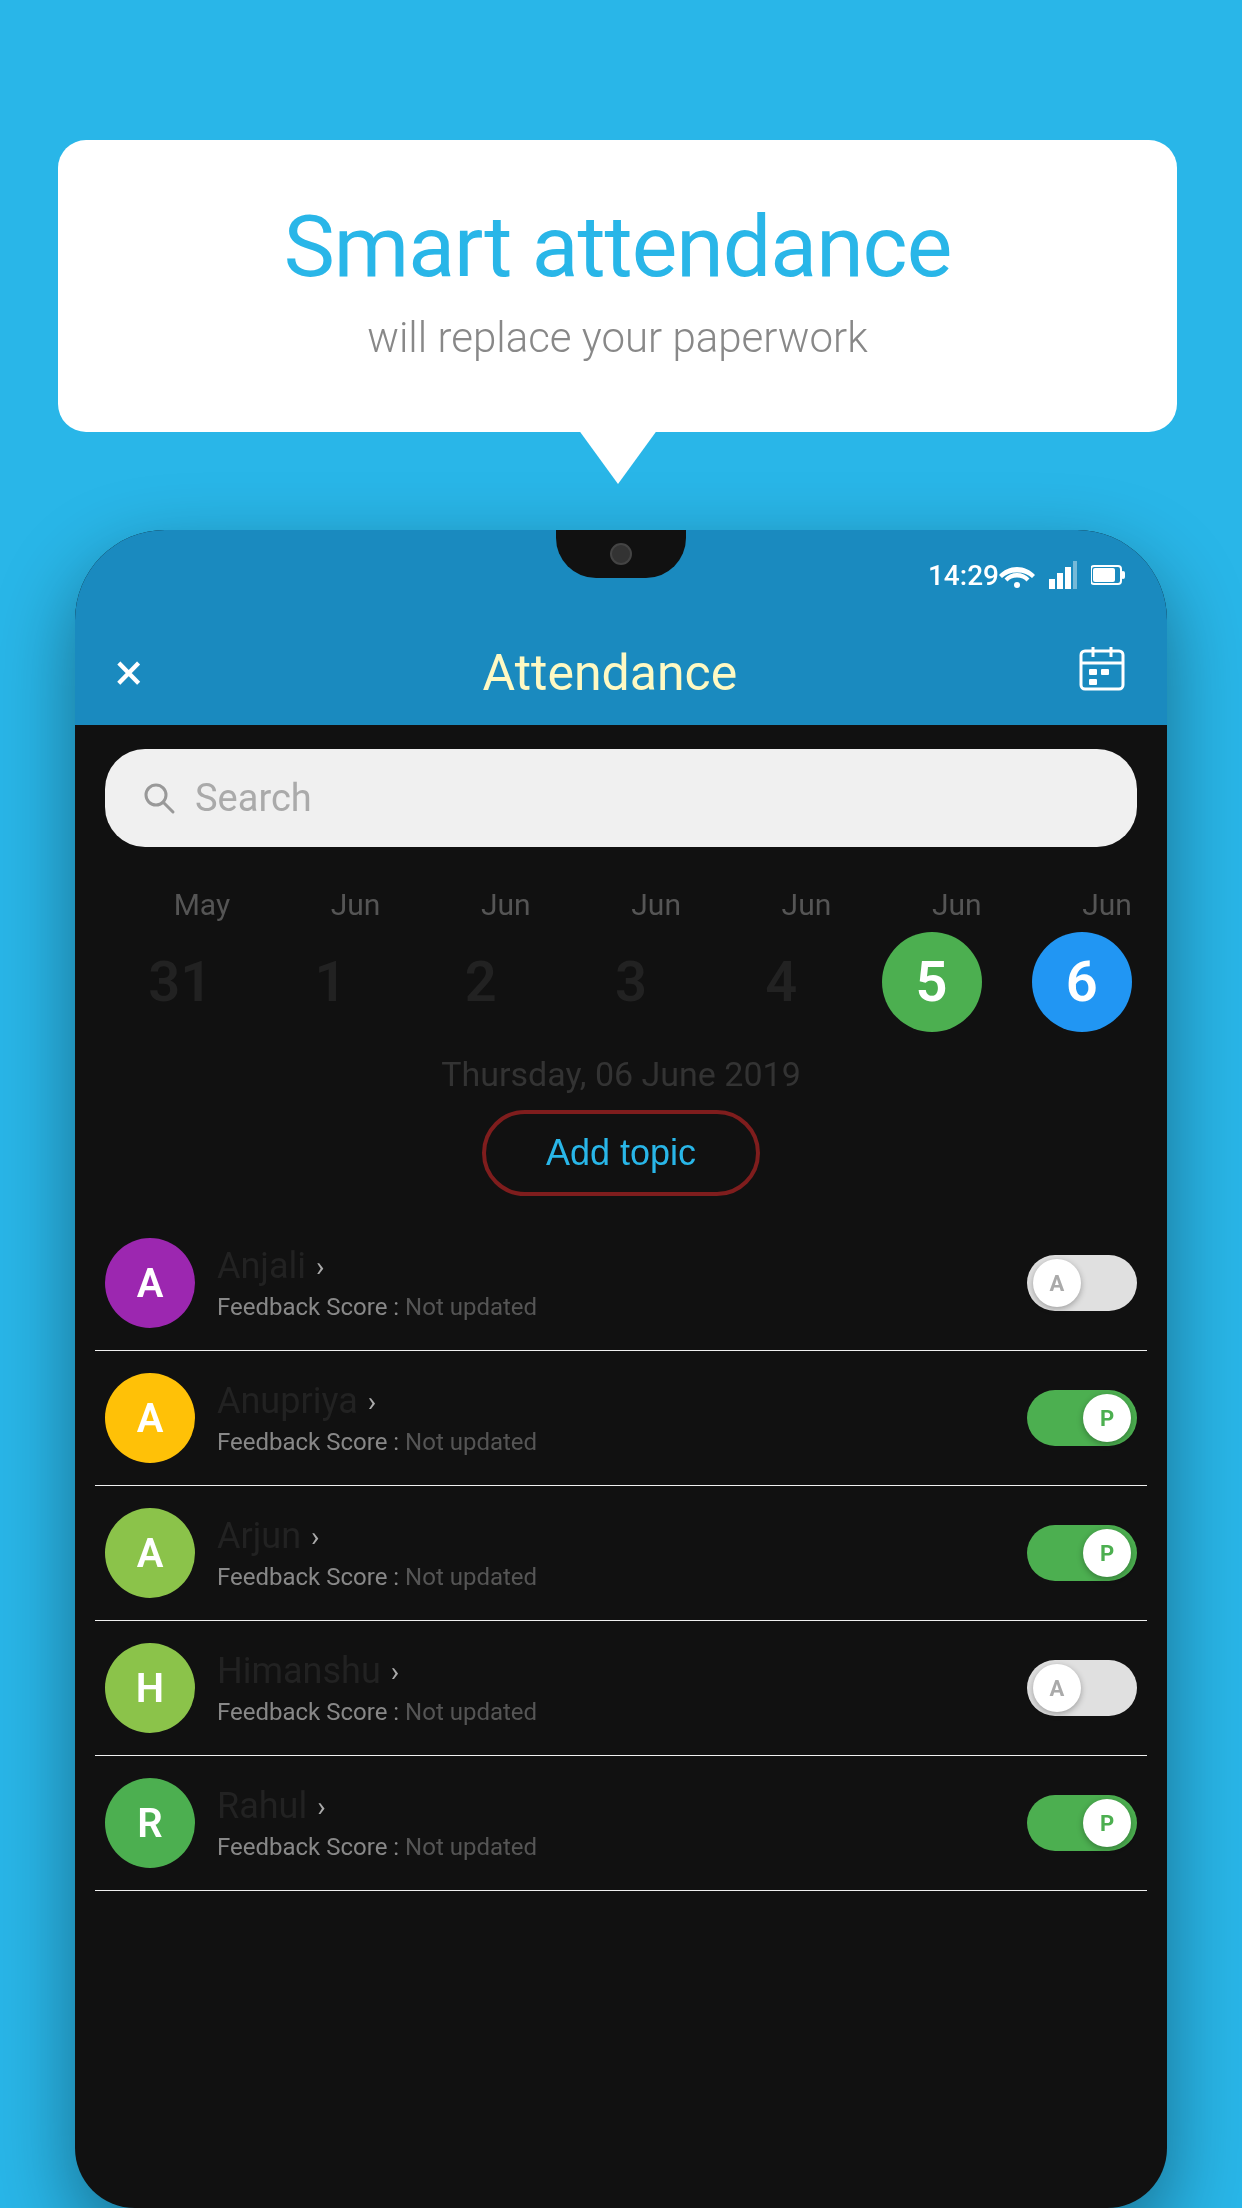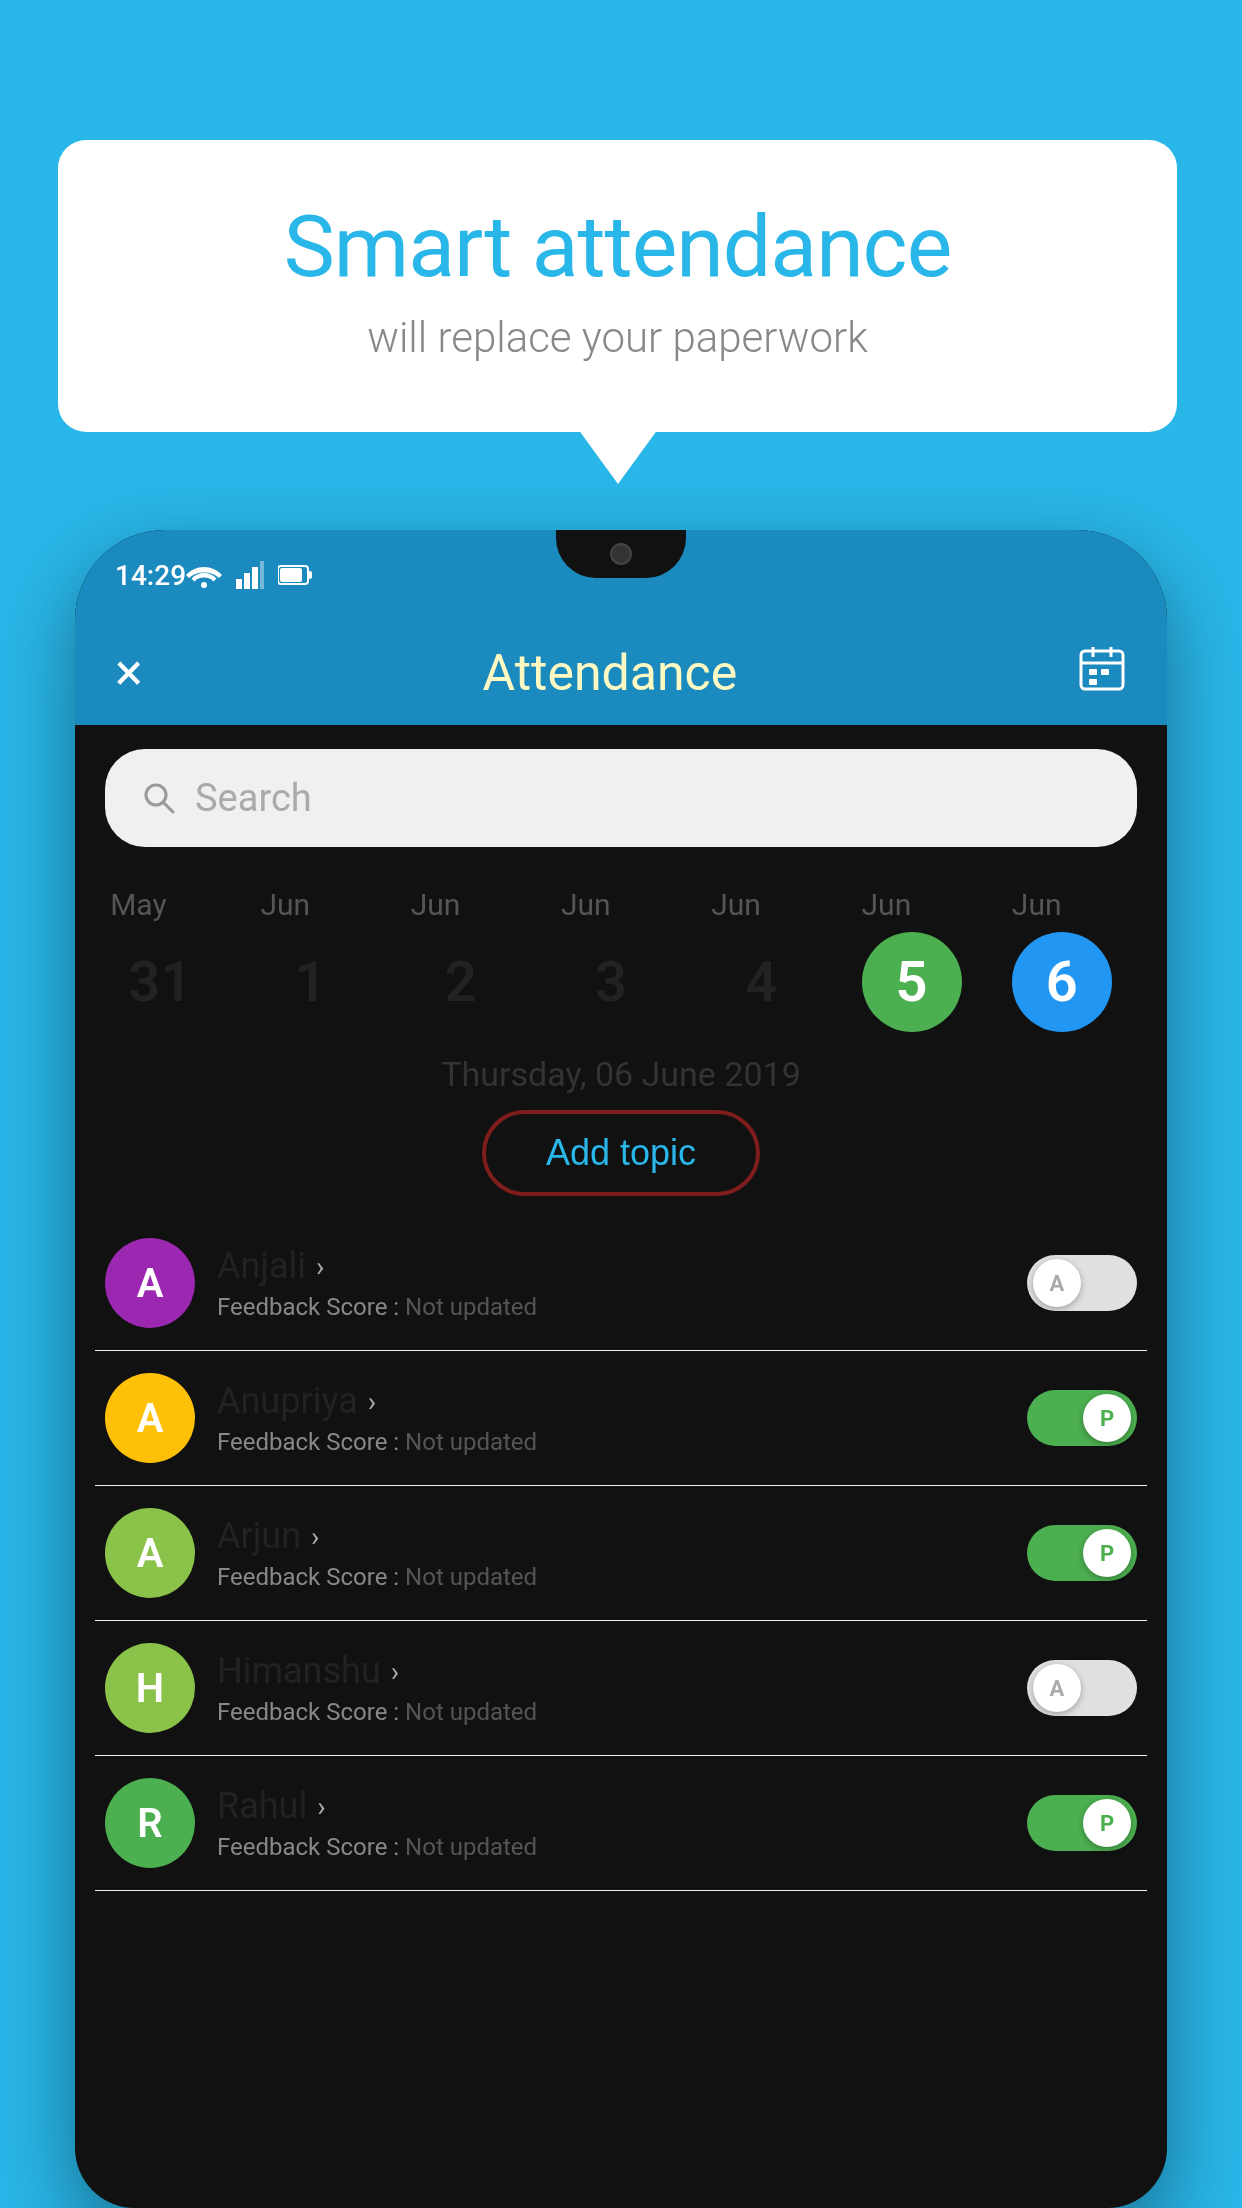--- a/index.html
+++ b/index.html
@@ -66,21 +66,21 @@
       box-shadow: 0 30px 80px rgba(0,0,0,0.4);
     }
 
     
     .phone-top-bar {
       background: #1a8abf;
       height: 90px;
       position: relative;
       display: flex;
       align-items: center;
-      justify-content: flex-start;
+      justify-content: flex-end;
       padding: 0 40px;
       border-radius: 78px 78px 0 0;
     }
     .status-time {
       color: white;
       font-size: 28px;
       font-weight: 500;
     }
     .status-icons {
       display: flex;
@@ -150,21 +150,21 @@
 
     
     .calendar-row {
       display: flex;
       justify-content: space-around;
       padding: 20px 20px 0;
     }
     .cal-day {
       display: flex;
       flex-direction: column;
-      align-items: flex-start;
+      align-items: flex-end;
       gap: 10px;
       min-width: 120px;
     }
     .cal-month {
       font-size: 30px;
       color: #555;
       font-weight: 400;
     }
     .cal-date {
       font-size: 56px;

